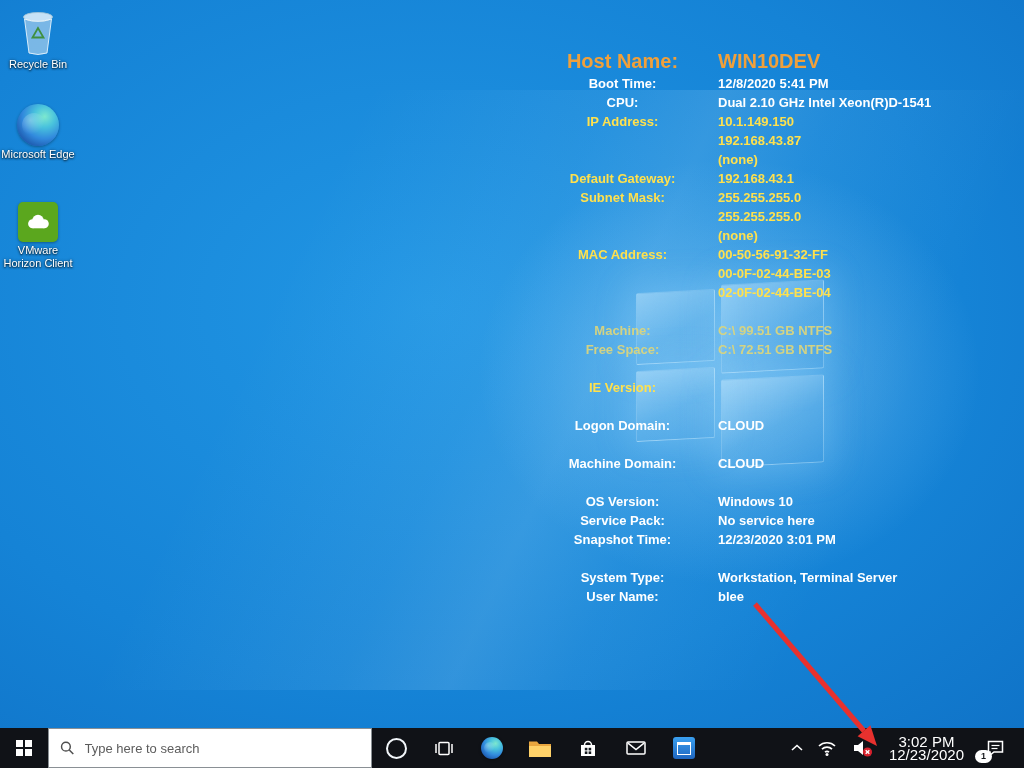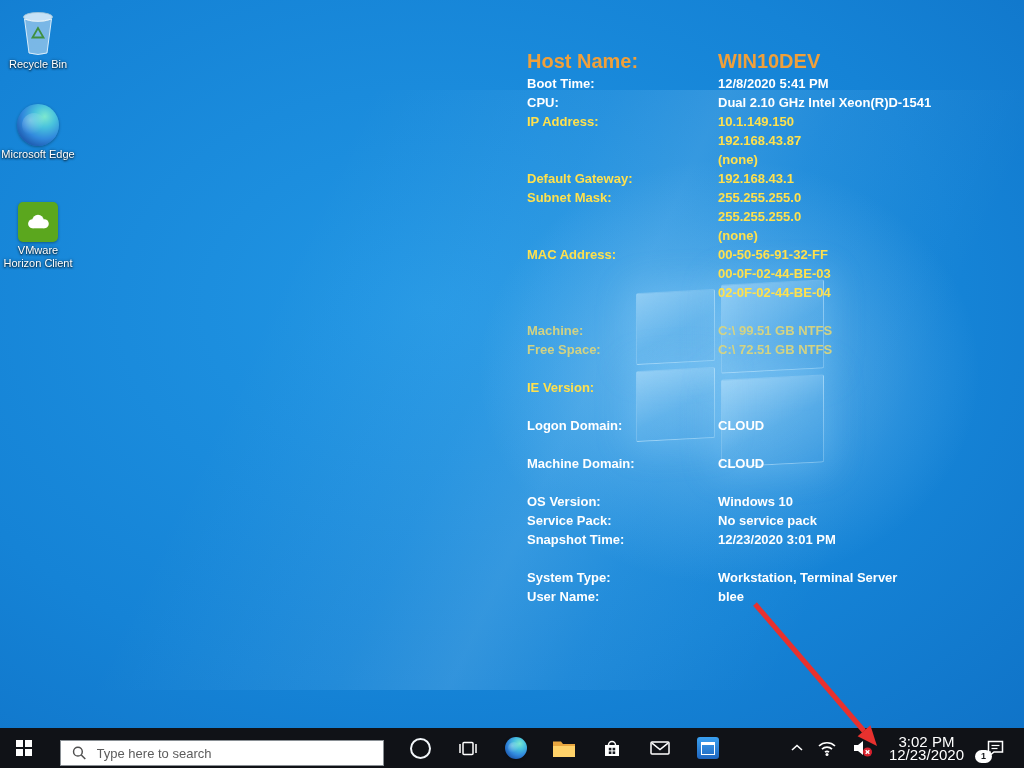--- a/index.html
+++ b/index.html
@@ -33,40 +33,40 @@
   .edge-ball:after{content:"";position:absolute;left:5px;top:9px;width:24px;height:24px;border-radius:50%;
     background:radial-gradient(circle at 35% 30%, rgba(255,255,255,0.30), transparent 62%);}
   .vmw-tile{width:40px;height:40px;border-radius:5px;background:var(--c-vmware_green);
     box-shadow:0 1px 3px rgba(0,0,0,.35);display:flex;align-items:center;justify-content:center;}
 
   
   .bginfo{position:absolute;left:527px;top:48px;width:470px;z-index:10;}
   .bg-row{display:flex;height:19px;line-height:19px;font-size:13px;font-weight:700;white-space:nowrap;}
   .bg-row.big{height:26px;line-height:26px;font-size:20px;}
   .bg-row.sp{height:19px;}
-  .bg-label{flex:0 0 191px;}
+  .bg-label{flex:0 0 191px;text-align:center;}
   .bg-value{flex:1;}
   .c-orange{color:var(--c-orange);}
   .c-white{color:var(--c-white);}
   .c-yellow{color:var(--c-yellow);}
   .c-dim{color:var(--c-dim);opacity:.95;}
 
   
   .anno-arrow{position:absolute;left:0;top:0;z-index:60;pointer-events:none;}
   .anno-arrow line{stroke:var(--c-arrow);}
   .anno-arrow polygon{fill:var(--c-arrow);}
 
   
   .taskbar{position:absolute;left:0;bottom:0;width:1024px;height:40px;z-index:40;
     background:#101217;display:flex;align-items:stretch;}
   .start-btn{width:48px;display:flex;align-items:center;justify-content:center;}
   .winflag{display:grid;grid-template-columns:7px 7px;grid-template-rows:7px 7px;gap:2px;}
   .winflag span{background:#fff;}
   .searchbox{width:300px;background:#fff;border:1px solid #8a9095;display:flex;align-items:center;
-    gap:8px;padding:12px 11px;margin:12px;}
+    gap:8px;padding:12px 11px;margin:0;}
   .searchbox input{border:none;outline:none;background:transparent;width:100%;font-size:13px;
     font-family:"Liberation Sans",sans-serif;color:#222;}
   .searchbox input::placeholder{color:#5c5c5c;opacity:1;}
   .tb-btn{width:48px;display:flex;align-items:center;justify-content:center;position:relative;}
   .folder-ico,.blue-tile{display:block;}
   .blue-tile{width:22px;height:22px;border-radius:3px;background:linear-gradient(180deg,#3aa0f0,#1f66c0);
     display:flex;align-items:center;justify-content:center;}
   .blue-tile i{display:block;width:12px;height:9px;border:1.5px solid #fff;border-top-width:3px;background:transparent;}
   .cortana-ring{width:17px;height:17px;border:2px solid #f2f6fa;border-radius:50%;}
   .edge-ball.small{width:22px;height:22px;}
@@ -200,21 +200,21 @@
         <span class="bg-label c-white">Machine Domain:</span>
         <span class="bg-value c-white">CLOUD</span>
       </div>
       <div class="bg-row sp"></div>
       <div class="bg-row">
         <span class="bg-label c-white">OS Version:</span>
         <span class="bg-value c-white">Windows 10</span>
       </div>
       <div class="bg-row">
         <span class="bg-label c-white">Service Pack:</span>
-        <span class="bg-value c-white">No service pack</span>
+        <span class="bg-value c-white">No service here</span>
       </div>
       <div class="bg-row">
         <span class="bg-label c-white">Snapshot Time:</span>
         <span class="bg-value c-white">12/23/2020 3:01 PM</span>
       </div>
       <div class="bg-row sp"></div>
       <div class="bg-row">
         <span class="bg-label c-white">System Type:</span>
         <span class="bg-value c-white">Workstation, Terminal Server</span>
       </div>

